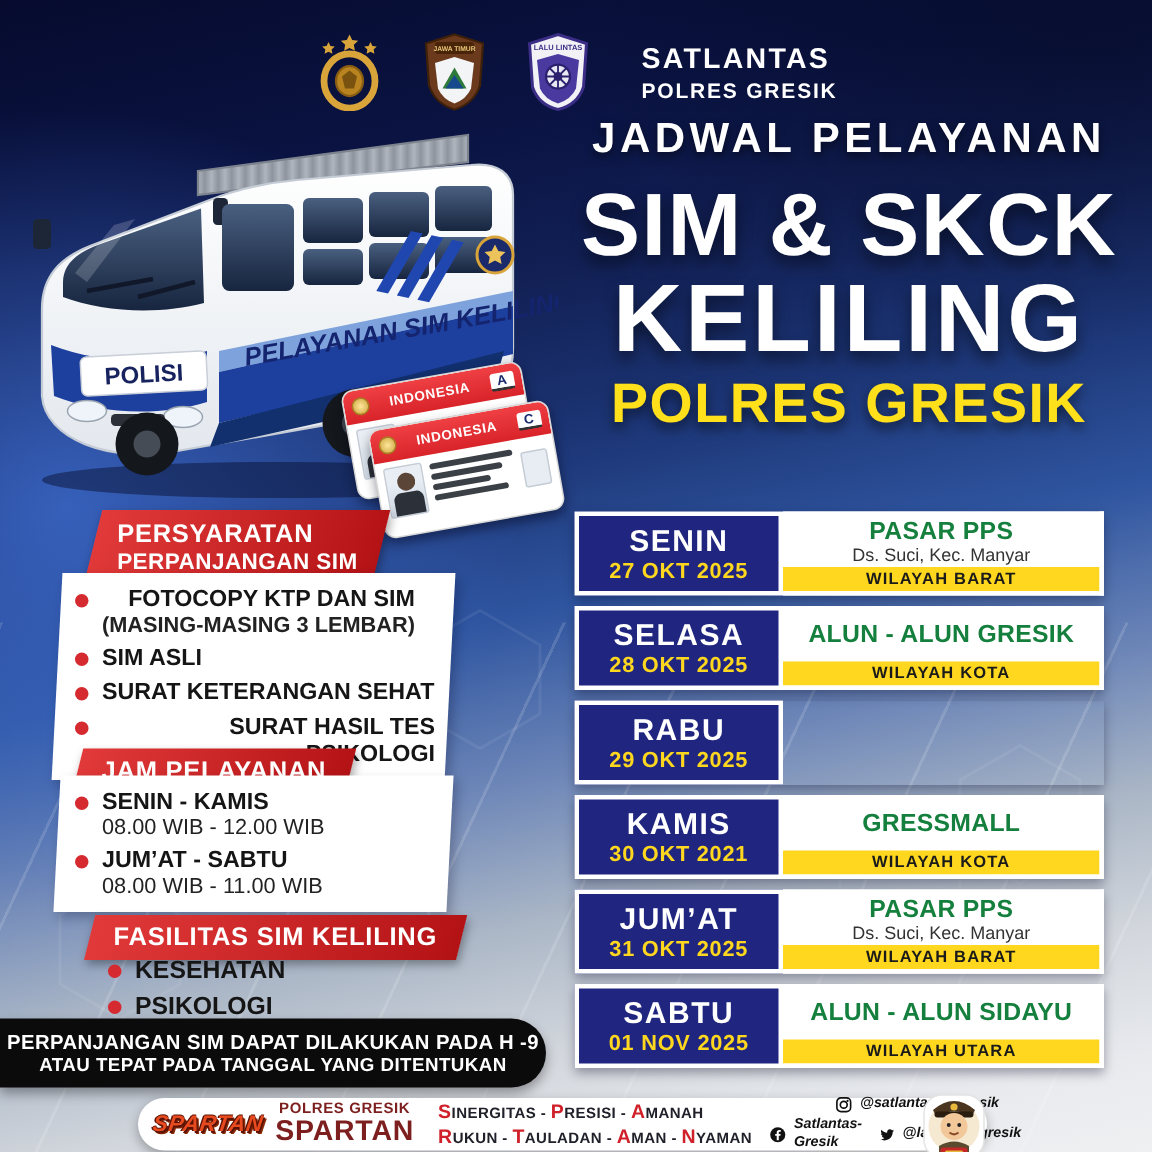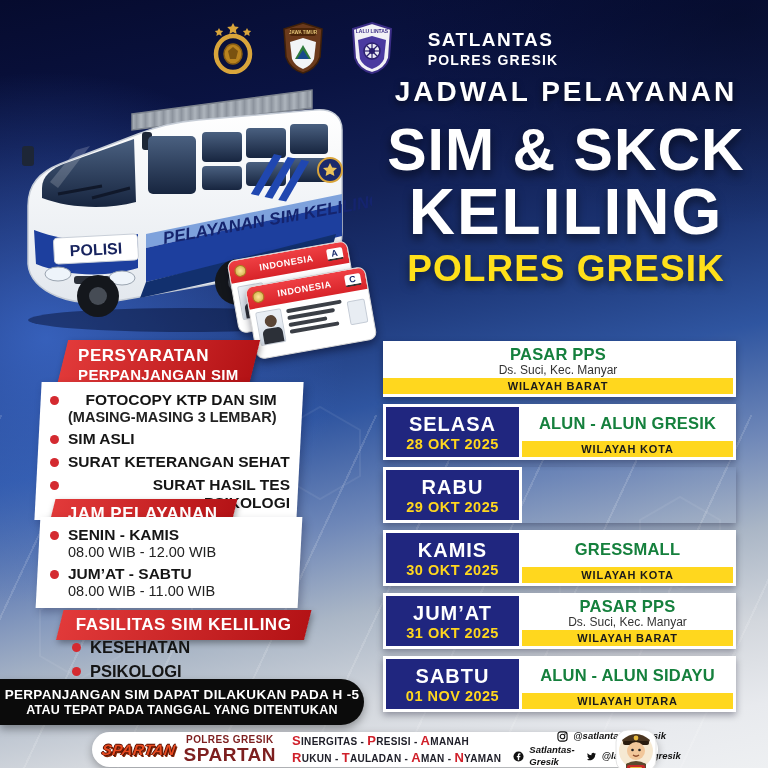--- a/index.html
+++ b/index.html
@@ -350,27 +350,31 @@
       <span class="dot"></span>
       <span class="tx"><span class="b1">KESEHATAN</span></span>
     </div>
     <div class="li">
       <span class="dot"></span>
       <span class="tx"><span class="b1">PSIKOLOGI</span></span>
     </div>
   </div>
 
   <div class="note">
-    <div class="n1">PERPANJANGAN SIM DAPAT DILAKUKAN PADA H -5</div>
+    <div class="n1">PERPANJANGAN SIM DAPAT DILAKUKAN PADA H -9</div>
     <div class="n2">ATAU TEPAT PADA TANGGAL YANG DITENTUKAN</div>
   </div>
 
   <div class="sched">
 
     <div class="row">
+      <div class="day">
+        <div class="dname">SENIN</div>
+        <div class="ddate">27 OKT 2025</div>
+      </div>
       <div class="loc">
         <div class="lmain">
           <div class="lname">PASAR PPS</div>
           <div class="laddr">Ds. Suci, Kec. Manyar</div>
         </div>
         <div class="lregion">WILAYAH BARAT</div>
       </div>
     </div>
 
     <div class="row">
@@ -390,21 +394,21 @@
     <div class="row">
       <div class="day">
         <div class="dname">RABU</div>
         <div class="ddate">29 OKT 2025</div>
       </div>
     </div>
 
     <div class="row">
       <div class="day">
         <div class="dname">KAMIS</div>
-        <div class="ddate">30 OKT 2025</div>
+        <div class="ddate">30 OKT 2021</div>
       </div>
       <div class="loc">
         <div class="lmain">
           <div class="lname">GRESSMALL</div>
 
         </div>
         <div class="lregion">WILAYAH KOTA</div>
       </div>
     </div>
 

